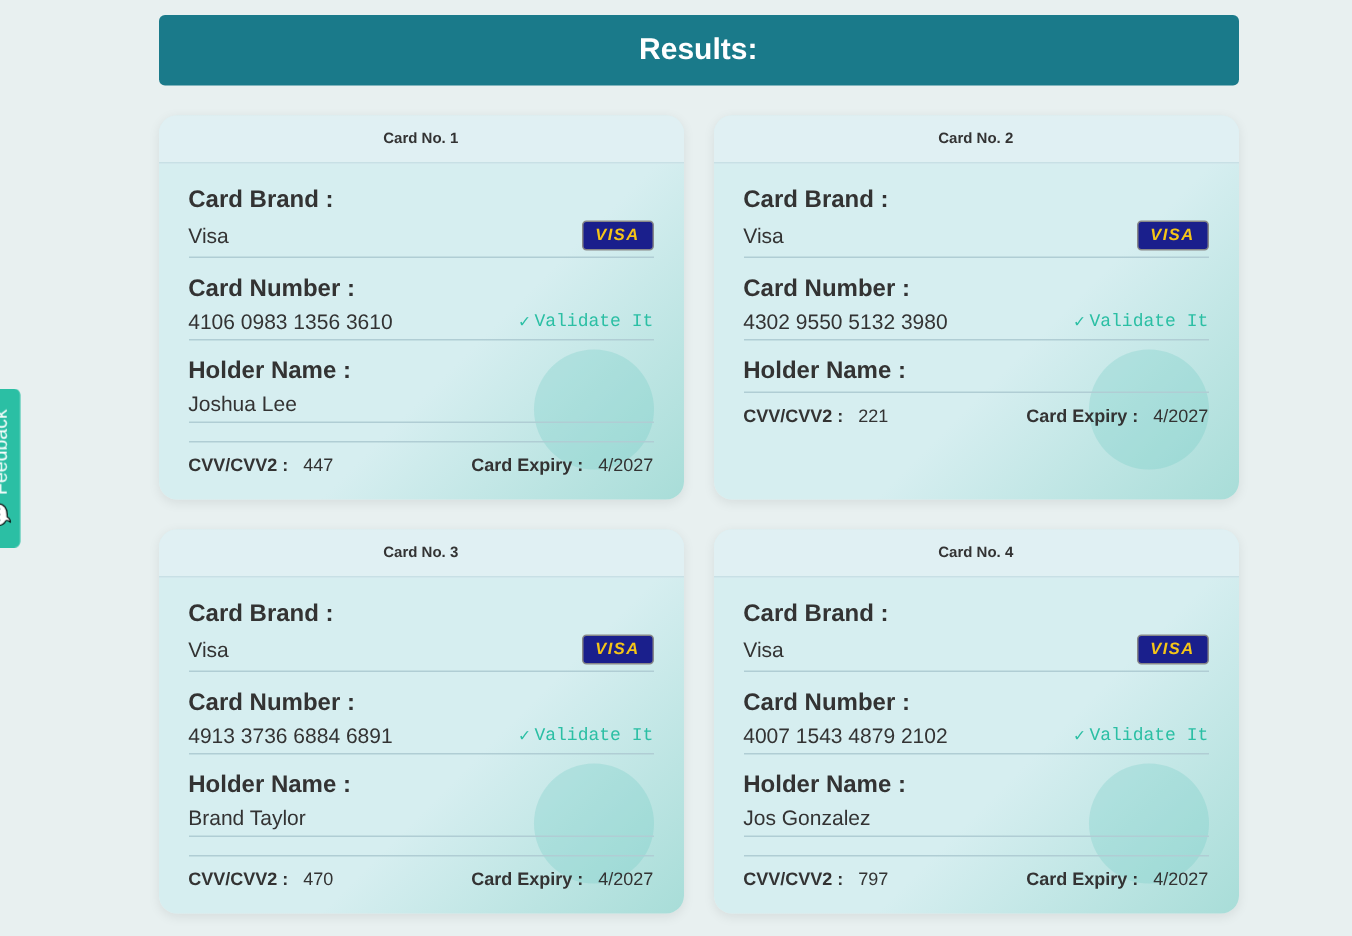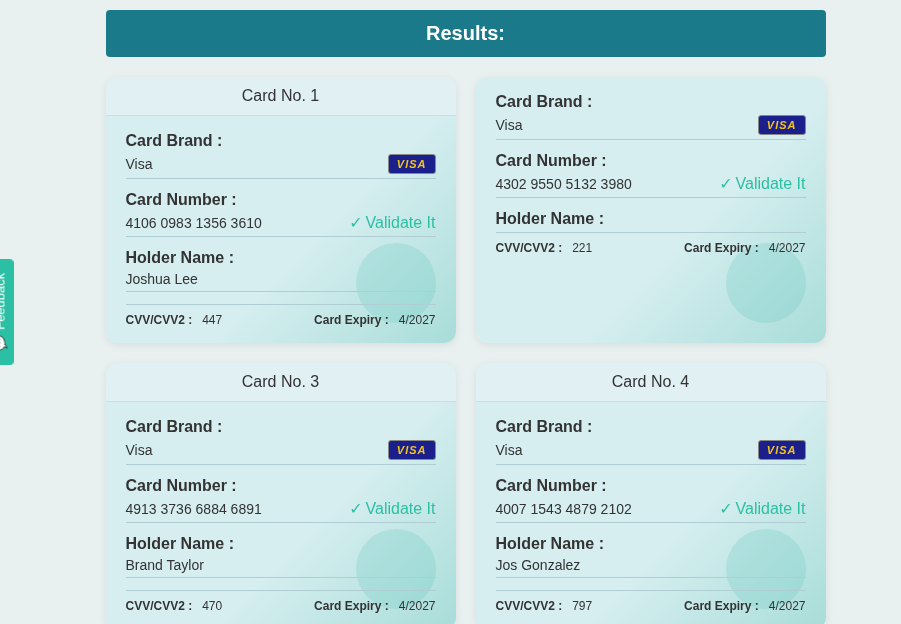--- a/index.html
+++ b/index.html
@@ -71,22 +71,22 @@
       height: 80px;
       border-radius: 50%;
       background: rgba(100,200,190,0.25);
       pointer-events: none;
     }
 
     .card-header {
       background: #e0f0f3;
       text-align: center;
       padding: 10px;
-      font-size: 16px;
-      font-weight: 400;
+      font-size: 10px;
+      font-weight: 700;
       color: #333;
       border-bottom: 1px solid #c8e0e5;
     }
 
     .card-body {
       padding: 16px 20px;
       position: relative;
       z-index: 1;
     }
 
@@ -119,25 +119,26 @@
       font-size: 11px;
       font-style: italic;
       padding: 3px 8px;
       border-radius: 3px;
       border: 1px solid #888;
       letter-spacing: 1px;
     }
 
     .validate-link {
       color: #2bbfa4;
-      font-size: 16px;
+      font-size: 12px;
       cursor: pointer;
       display: flex;
       align-items: center;
       gap: 3px;
+      font-family: Liberation Mono, monospace;
     }
 
     .validate-link::before {
       content: '✓';
       color: #2bbfa4;
     }
 
     .card-footer {
       display: flex;
       justify-content: space-between;
@@ -200,20 +201,21 @@
         </div>
         <div class="footer-field">
           <span class="footer-label">Card Expiry :</span>
           <span class="footer-value">4/2027</span>
         </div>
       </div>
     </div>
   </div>
       <div class="card-container">
     <div class="card-watermark"></div>
+    <div class="card-header">Card No. 2</div>
     <div class="card-body">
       <div class="field-label">Card Brand :</div>
       <div class="field-value">
         <span class="text">Visa</span>
         <span class="visa-logo">VISA</span>
       </div>
       <div class="field-label">Card Number :</div>
       <div class="field-value">
         <span class="text">4302 9550 5132 3980</span>
         <span class="validate-link">Validate It</span>

